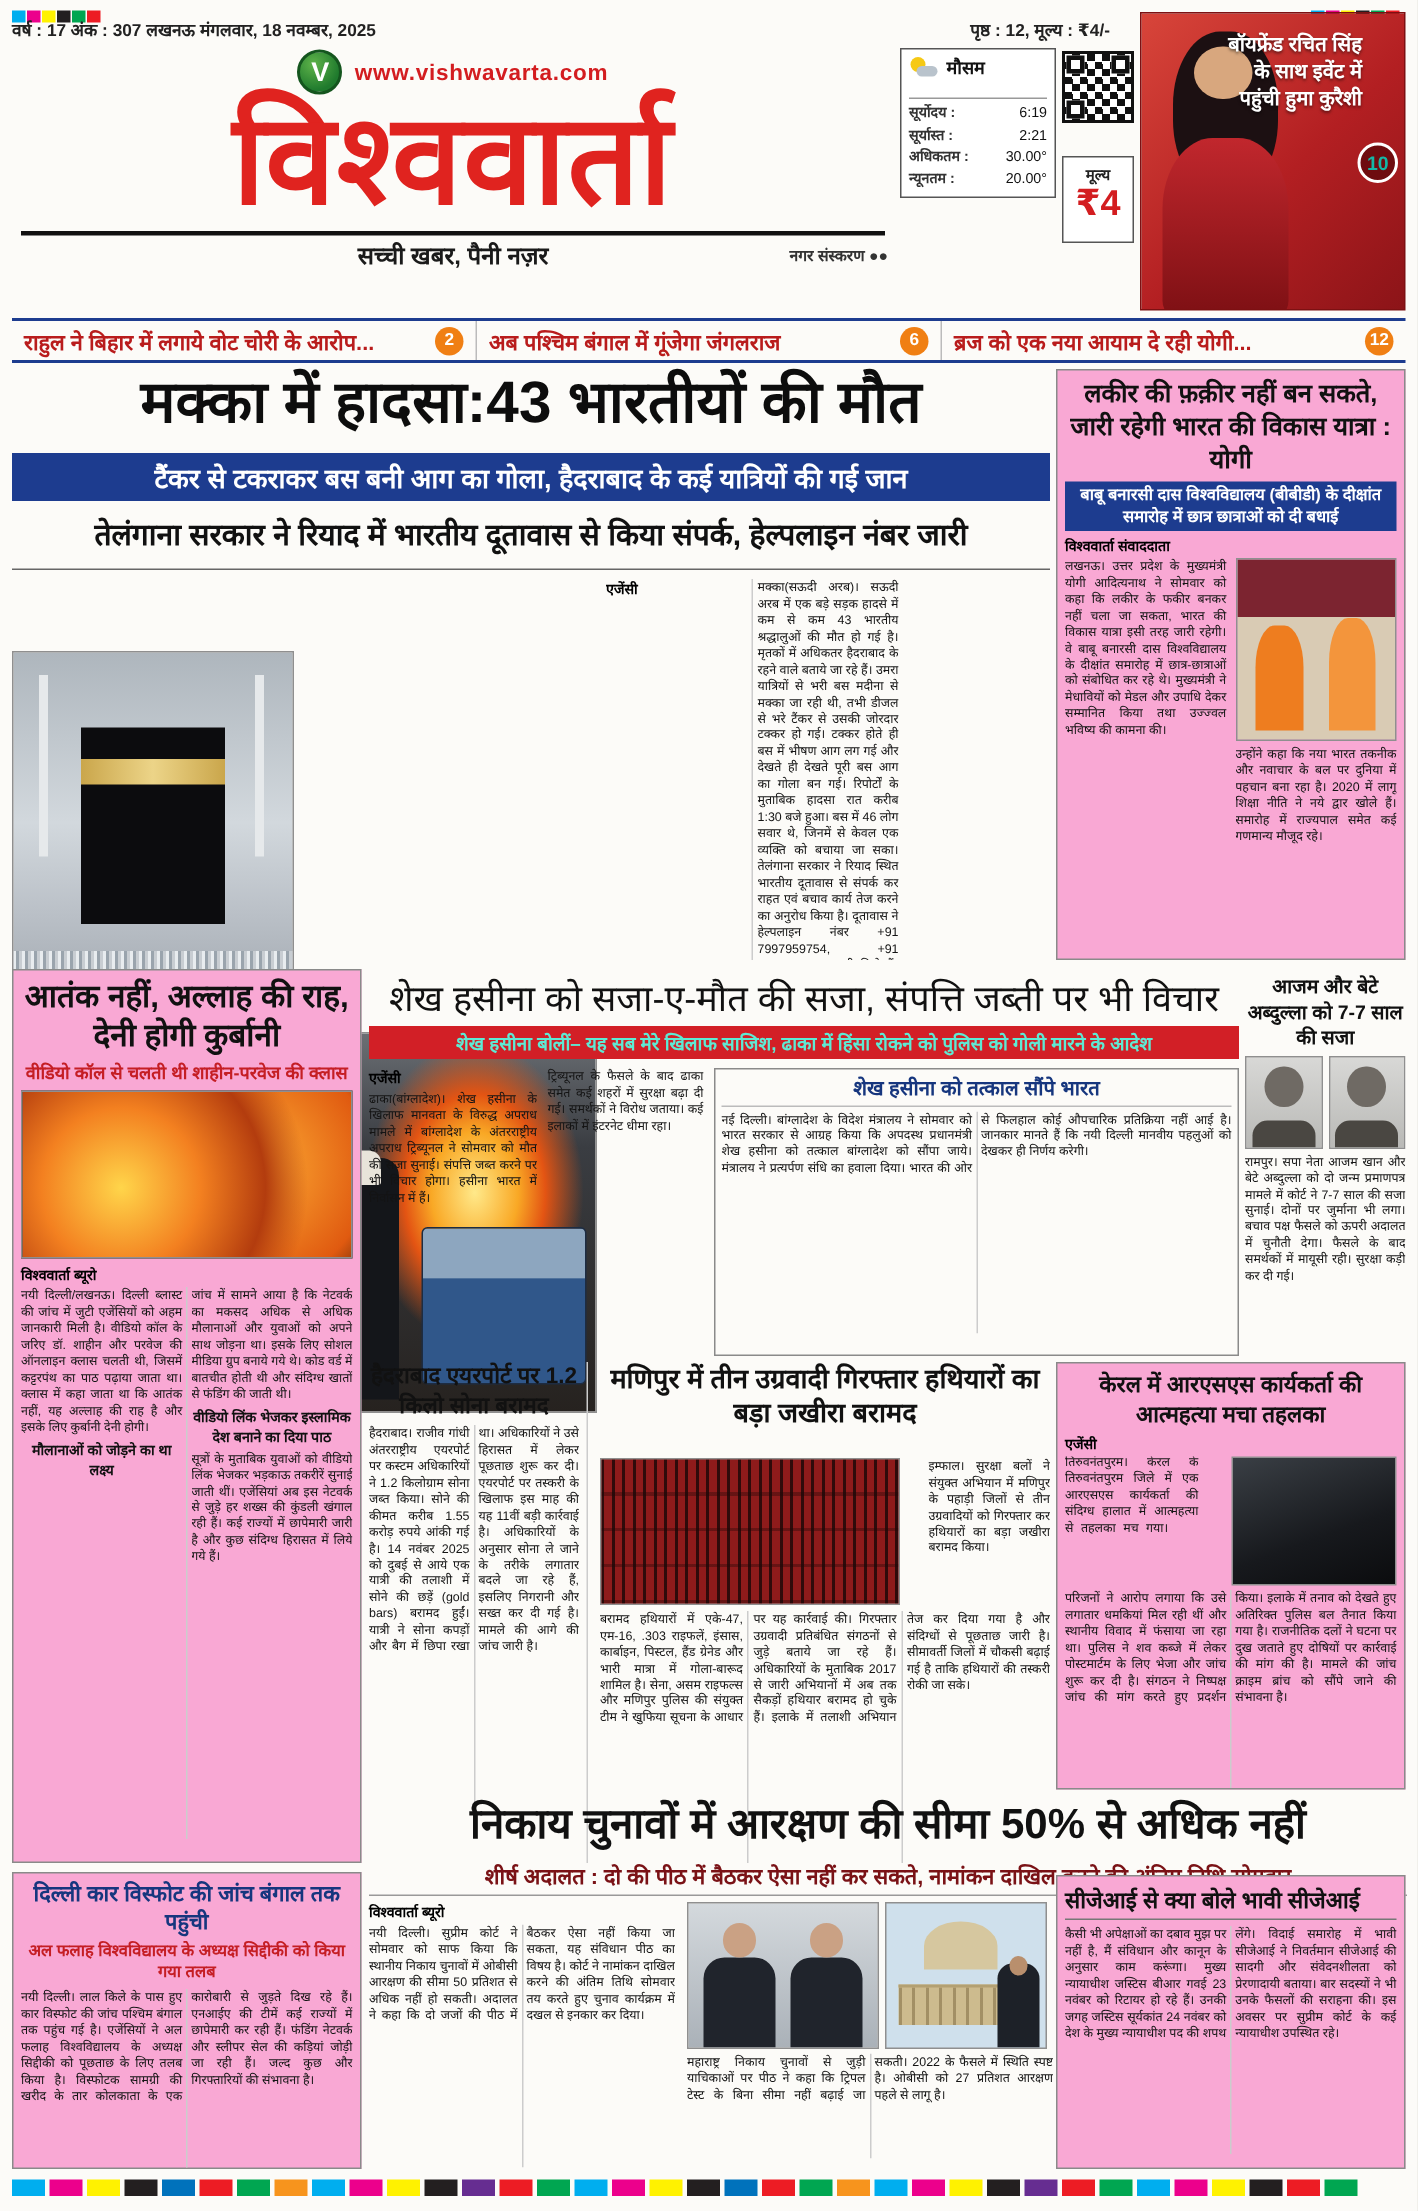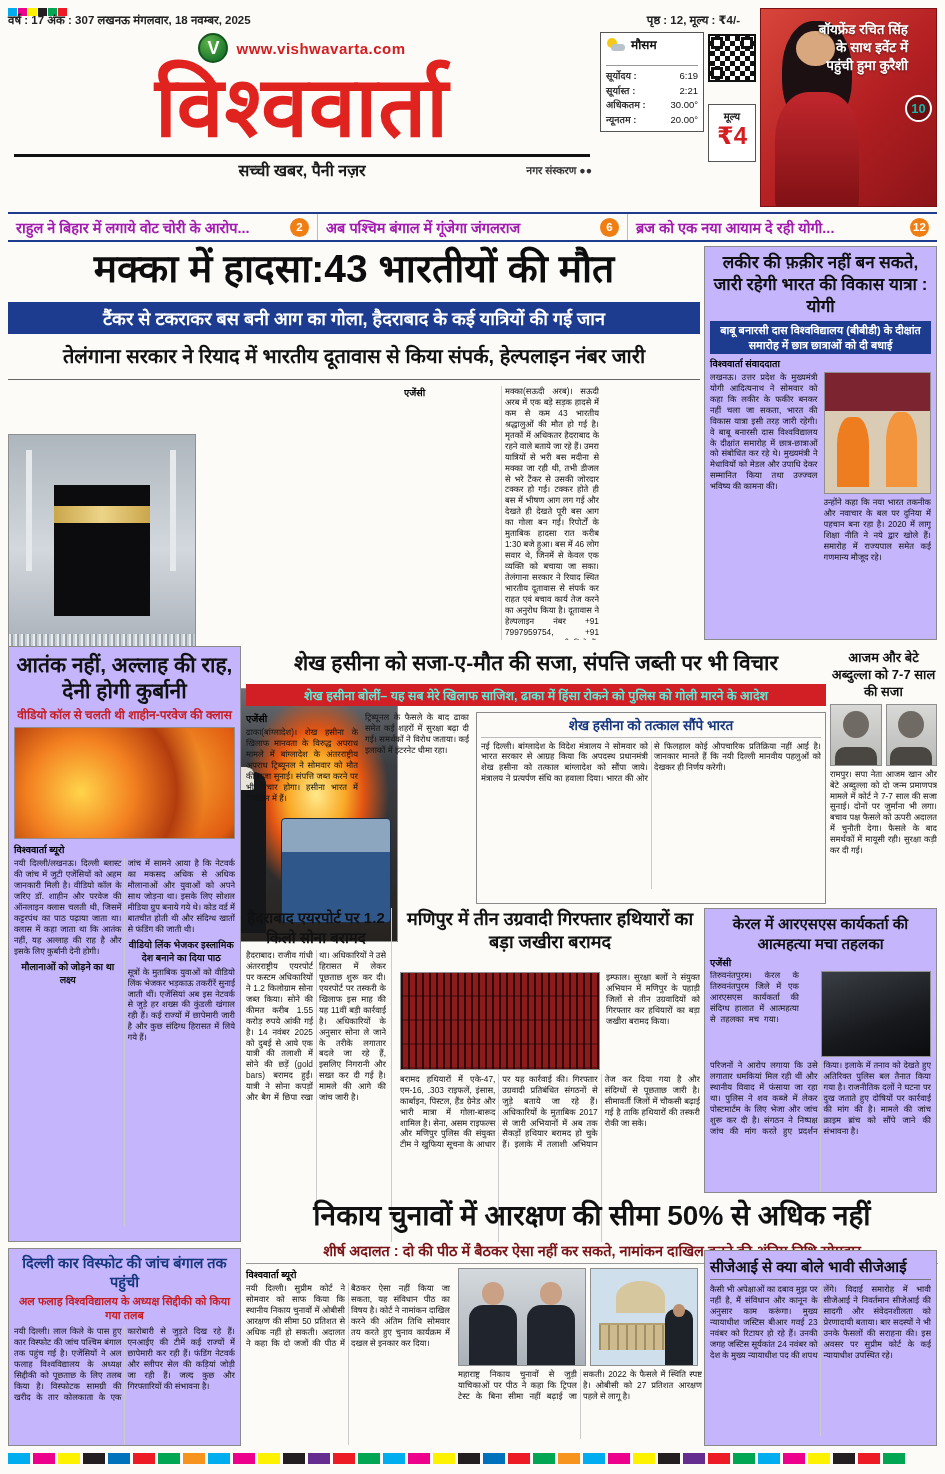--- a/index.html
+++ b/index.html
@@ -58,21 +58,21 @@
   .h-face { position:absolute; left:20%; top:11%; width:22%; height:18%; background:#d8a77e; border-radius:50%; }
   .h-dress { position:absolute; left:8%; top:42%; width:48%; height:60%; background:linear-gradient(#c1272d,#7e1014); border-radius:40% 40% 8% 8%; }
   .promo-text { position:absolute; right:28px; top:12px; width:102px; text-align:right; color:#fff; font-weight:bold; font-size:13.5px; line-height:1.35; text-shadow:0 1px 2px rgba(0,0,0,.5); }
   .promo-badge { position:absolute; right:4px; top:86px; width:27px; height:27px; border-radius:50%; background:#6e0c0f; border:2px solid #fff;
                  color:#14b8a6; font-weight:bold; font-size:13px; display:flex; align-items:center; justify-content:center; }
 
   
   .teasers { display:flex; border-top:2.5px solid #1d3c8f; border-bottom:2.5px solid #1d3c8f; }
   .teaser { flex:1; display:flex; align-items:center; justify-content:space-between; padding:0 8px; border-right:1px solid #bbb; }
   .teaser:last-child { border-right:none; }
-  .t-text { font-size:14.5px; font-weight:bold; color:#a21caf; }
+  .t-text { font-size:14.5px; font-weight:bold; color:#b91c1c; }
   .t-badge { min-width:19px; height:19px; border-radius:50%; background:#f07f13; color:#fff; font-size:11.5px; font-weight:bold;
              display:flex; align-items:center; justify-content:center; }
 
   
   .lead-head { font-size:39px; font-weight:bold; text-align:center; color:#0d0d0d; line-height:1.2; }
   .blue-bar { background:#1d3c8f; color:#fff; font-weight:bold; display:flex; align-items:center; justify-content:center; }
   .lead-bar { font-size:18px; }
   .lead-sub2 { font-size:20px; font-weight:bold; text-align:center; border-bottom:1.5px solid #666; padding-top:4px; }
   .byline { font-size:9.5px; font-weight:bold; color:#000; margin-bottom:2px; }
   .tiny { font-size:8.3px; line-height:1.32; text-align:justify; color:#141414; overflow:hidden; }
@@ -90,56 +90,56 @@
   
   .busfire { background:linear-gradient(180deg,#6b6f74,#3a3d42 30%,#26221f 100%); }
   .busfire .flame { position:absolute; left:22%; top:2%; width:74%; height:80%;
                     background:radial-gradient(closest-side,#ffe98a,#f9a825 40%,#e35413 65%,rgba(120,40,10,0)); }
   .busfire .bus { position:absolute; right:3%; bottom:7%; width:56%; height:42%; border-radius:4px;
                   background:linear-gradient(180deg,#8da6bf 0 32%,#30578a 32%); border:1px solid #1d2c42; }
   .busfire .fireman { position:absolute; left:6%; bottom:3%; width:27%; height:64%; background:#14161a; border-radius:12px 12px 0 0; }
   .busfire .helmet { position:absolute; left:12%; bottom:60%; width:15%; height:9%; background:#e8e4da; border-radius:8px 8px 2px 2px; }
 
   
-  .sbox { border:1px solid #8a8a8a; background:#c4b5fd; padding:5px; overflow:hidden; }
+  .sbox { border:1px solid #8a8a8a; background:#f9a8d4; padding:5px; overflow:hidden; }
   .yogi-title { font-size:17px; font-weight:bold; text-align:center; line-height:1.3; margin-bottom:3px; }
   .small-blue { font-size:11px; padding:2px 3px; text-align:center; line-height:1.3; margin-bottom:3px; }
   .two-col-flex { display:flex; gap:6px; }
   .half { flex:1; min-width:0; }
   .yogi-photo { background:linear-gradient(180deg,#7c2430 0 32%,#d9cbb4 32%); height:122px; margin-bottom:3px; }
   .yogi-photo .fig1 { position:absolute; left:12%; bottom:5%; width:30%; height:58%; background:#ee7d1f; border-radius:40% 40% 0 0; }
   .yogi-photo .fig2 { position:absolute; right:12%; bottom:5%; width:30%; height:62%; background:#f3953c; border-radius:40% 40% 0 0; }
 
   .terror-title { font-size:21px; font-weight:bold; text-align:center; line-height:1.25; margin-bottom:3px; }
   .red-sub { color:#c51e24; font-size:12px; font-weight:bold; text-align:center; line-height:1.3; margin-bottom:4px; }
   .firepic { height:112px; margin-bottom:4px;
              background:radial-gradient(circle at 30% 58%,#ffd54a,#f38020 32%,#b33c0e 58%,rgba(40,16,6,0) 75%),
                         radial-gradient(circle at 70% 45%,#ffb236,#e05a10 48%,rgba(30,12,4,0) 72%),#160a05; }
   .twocol { column-count:2; column-gap:6px; column-rule:1px solid #ccc; }
   .threecol { column-count:3; column-gap:7px; column-rule:1px solid #ccc; }
   .mini-h { font-size:9.5px; font-weight:bold; text-align:center; margin:3px 0; }
 
-  .hasina-head { font-size:21px; font-weight:bold; text-align:center; }
+  .hasina-head { font-size:24px; font-weight:normal; text-align:center; }
   .red-bar { background:#d21f26; color:#5eead4; font-weight:bold; font-size:12.5px; display:flex; align-items:center; justify-content:center; }
   .hasina-row { display:flex; gap:7px; }
   .hasina-photo { width:100%; height:98px; background:linear-gradient(180deg,#b9c6bf,#8fa098); margin-bottom:3px; }
   .hasina-photo .scarf { position:absolute; left:16%; top:6%; width:68%; height:80%; background:#f2f0ea; border-radius:50% 50% 45% 45%; }
   .hasina-photo .face { position:absolute; left:32%; top:20%; width:36%; height:42%; background:#c99d7d; border-radius:50%; }
   .hasina-photo .shoulders { position:absolute; bottom:0; left:0; width:100%; height:20%; background:#35424d; }
   .hbox { border:1px solid #8a8a8a; padding:4px; overflow:hidden; }
   .hbox-title { color:#16367e; font-size:13.5px; font-weight:bold; text-align:center; line-height:1.3; margin-bottom:3px; border-bottom:1px solid #bbb; padding-bottom:2px; }
 
   .azam-title { font-size:13px; font-weight:bold; text-align:center; line-height:1.3; margin-bottom:3px; }
   .azam-photos { display:flex; gap:4px; margin-bottom:3px; }
   .portrait { flex:1; height:62px; background:linear-gradient(#d8d8d6,#b9b9b6); }
   .portrait .p-head { position:absolute; left:24%; top:10%; width:52%; height:46%; background:#6f6a64; border-radius:50%; }
   .portrait .p-body { position:absolute; left:8%; bottom:0; width:84%; height:30%; background:#4a4742; border-radius:10px 10px 0 0; }
 
   .box-title { font-size:15px; font-weight:bold; text-align:center; line-height:1.3; margin-bottom:3px; }
-  .weapons-row { display:flex; gap:6px; margin-bottom:4px;margin-top:17px; }
+  .weapons-row { display:flex; gap:19px; margin-bottom:4px;margin-top:17px; }
   .weapons-photo { width:200px; height:98px; flex:none; background:#8e1b1b; }
   .weapons-photo .rifles { position:absolute; inset:0;
       background:repeating-linear-gradient(90deg,rgba(30,8,8,.85) 0 2px,rgba(0,0,0,0) 2px 7px),
                  repeating-linear-gradient(0deg,rgba(0,0,0,.28) 0 2px,transparent 2px 24px); }
   .kerala-row { display:flex; gap:22px; margin-bottom:3px;font-family:Liberation Mono, monospace; }
   .kerala-photo { width:110px; height:86px; flex:none; background:linear-gradient(160deg,#3a3f45 0%,#17191d 60%,#0b0c0e 100%); }
 
   .civic-head { font-size:28px; font-weight:bold; text-align:center; line-height:1.25; }
   .civic-sub { font-size:14.5px; font-weight:bold; text-align:center; color:#7a1216; border-bottom:1px solid #999; padding-bottom:3px; }
   .civic-row { display:flex; gap:8px; }

